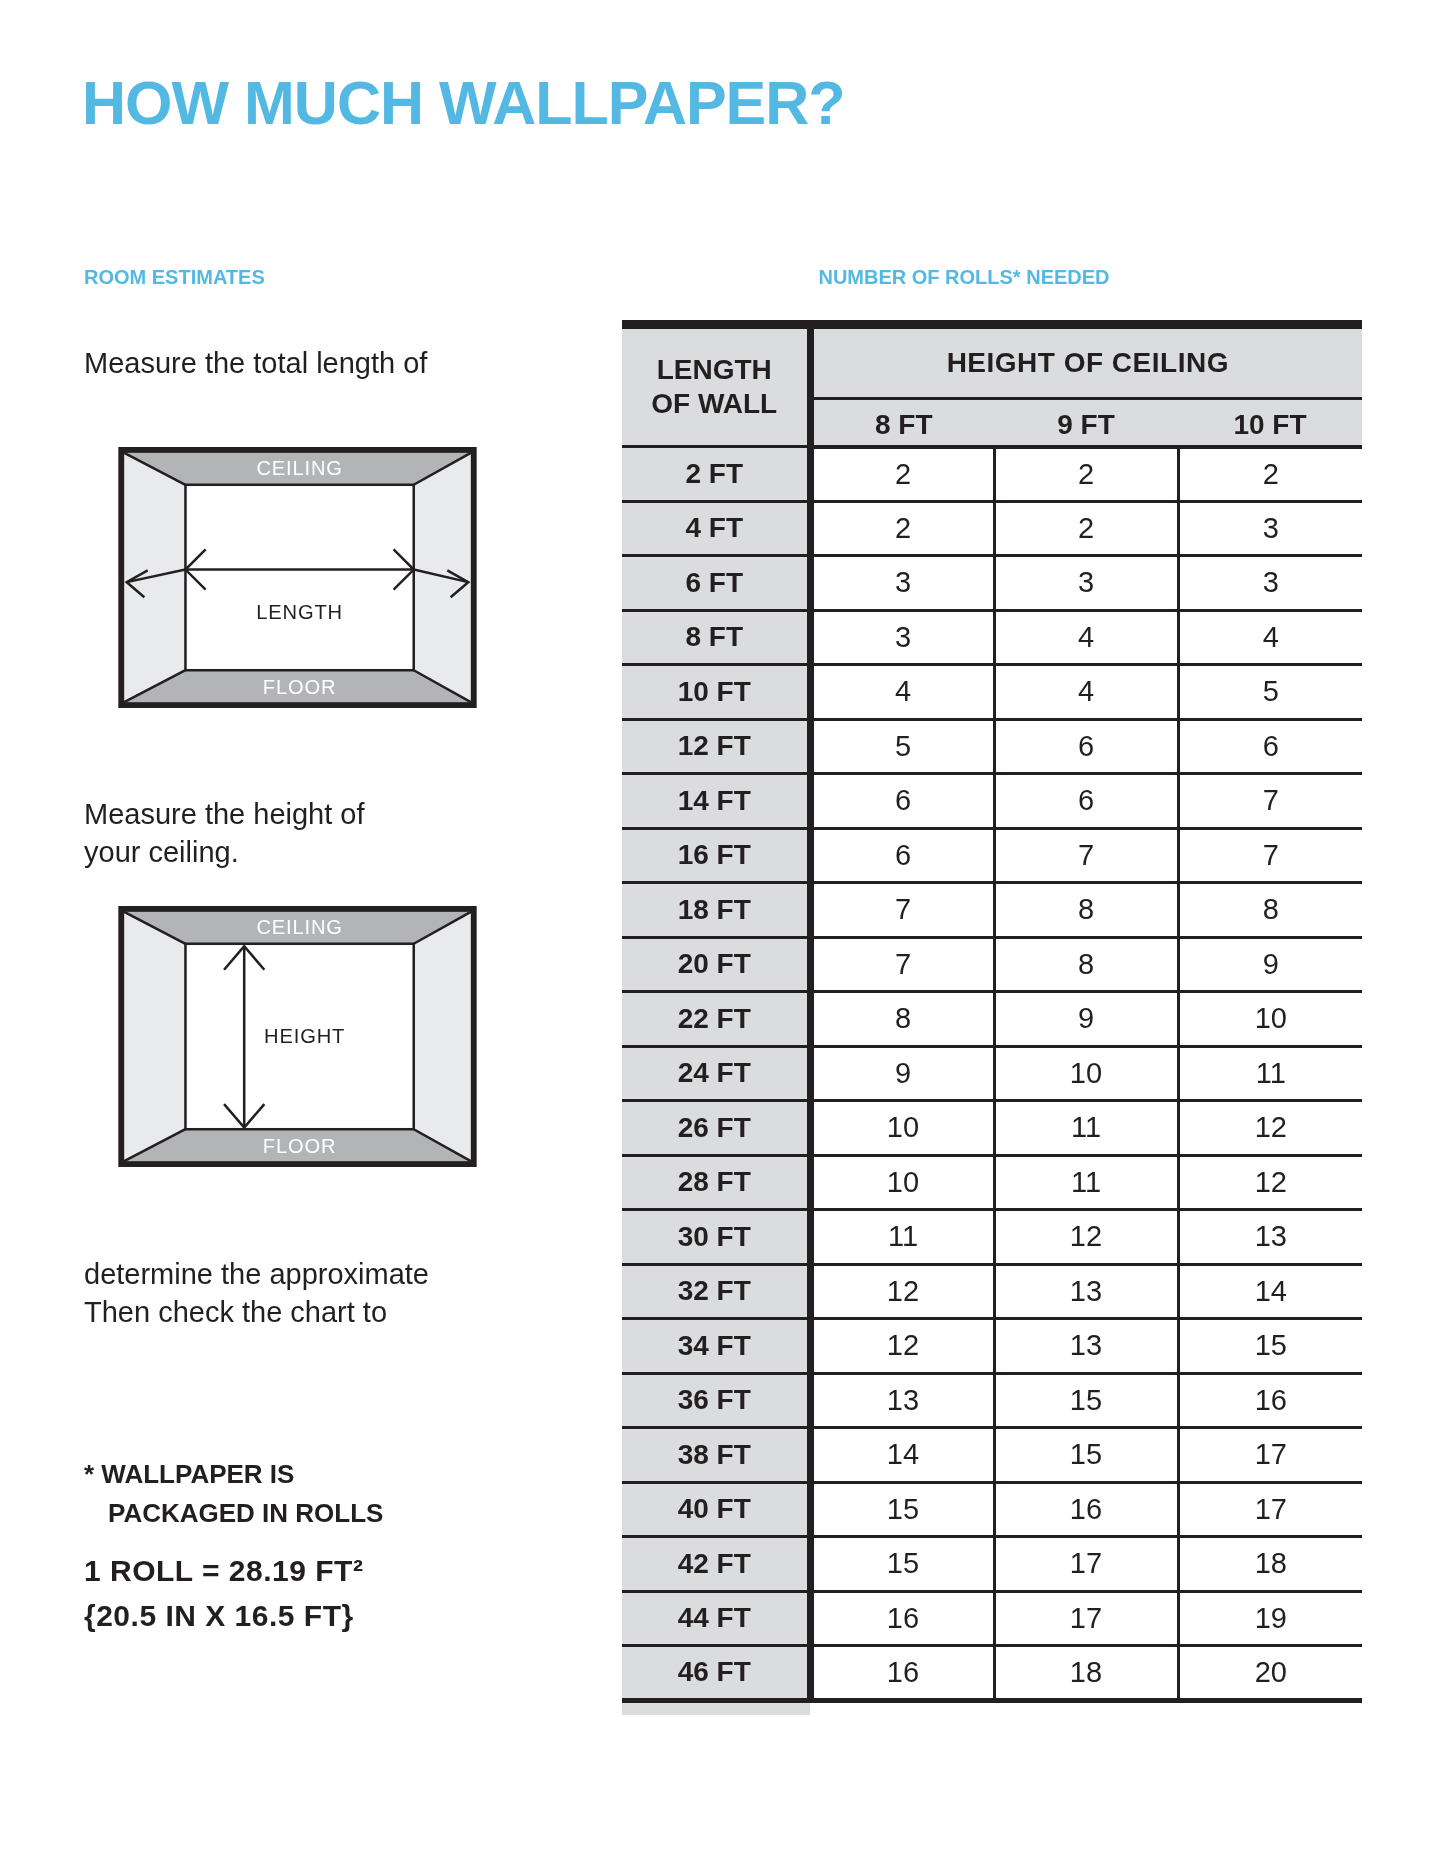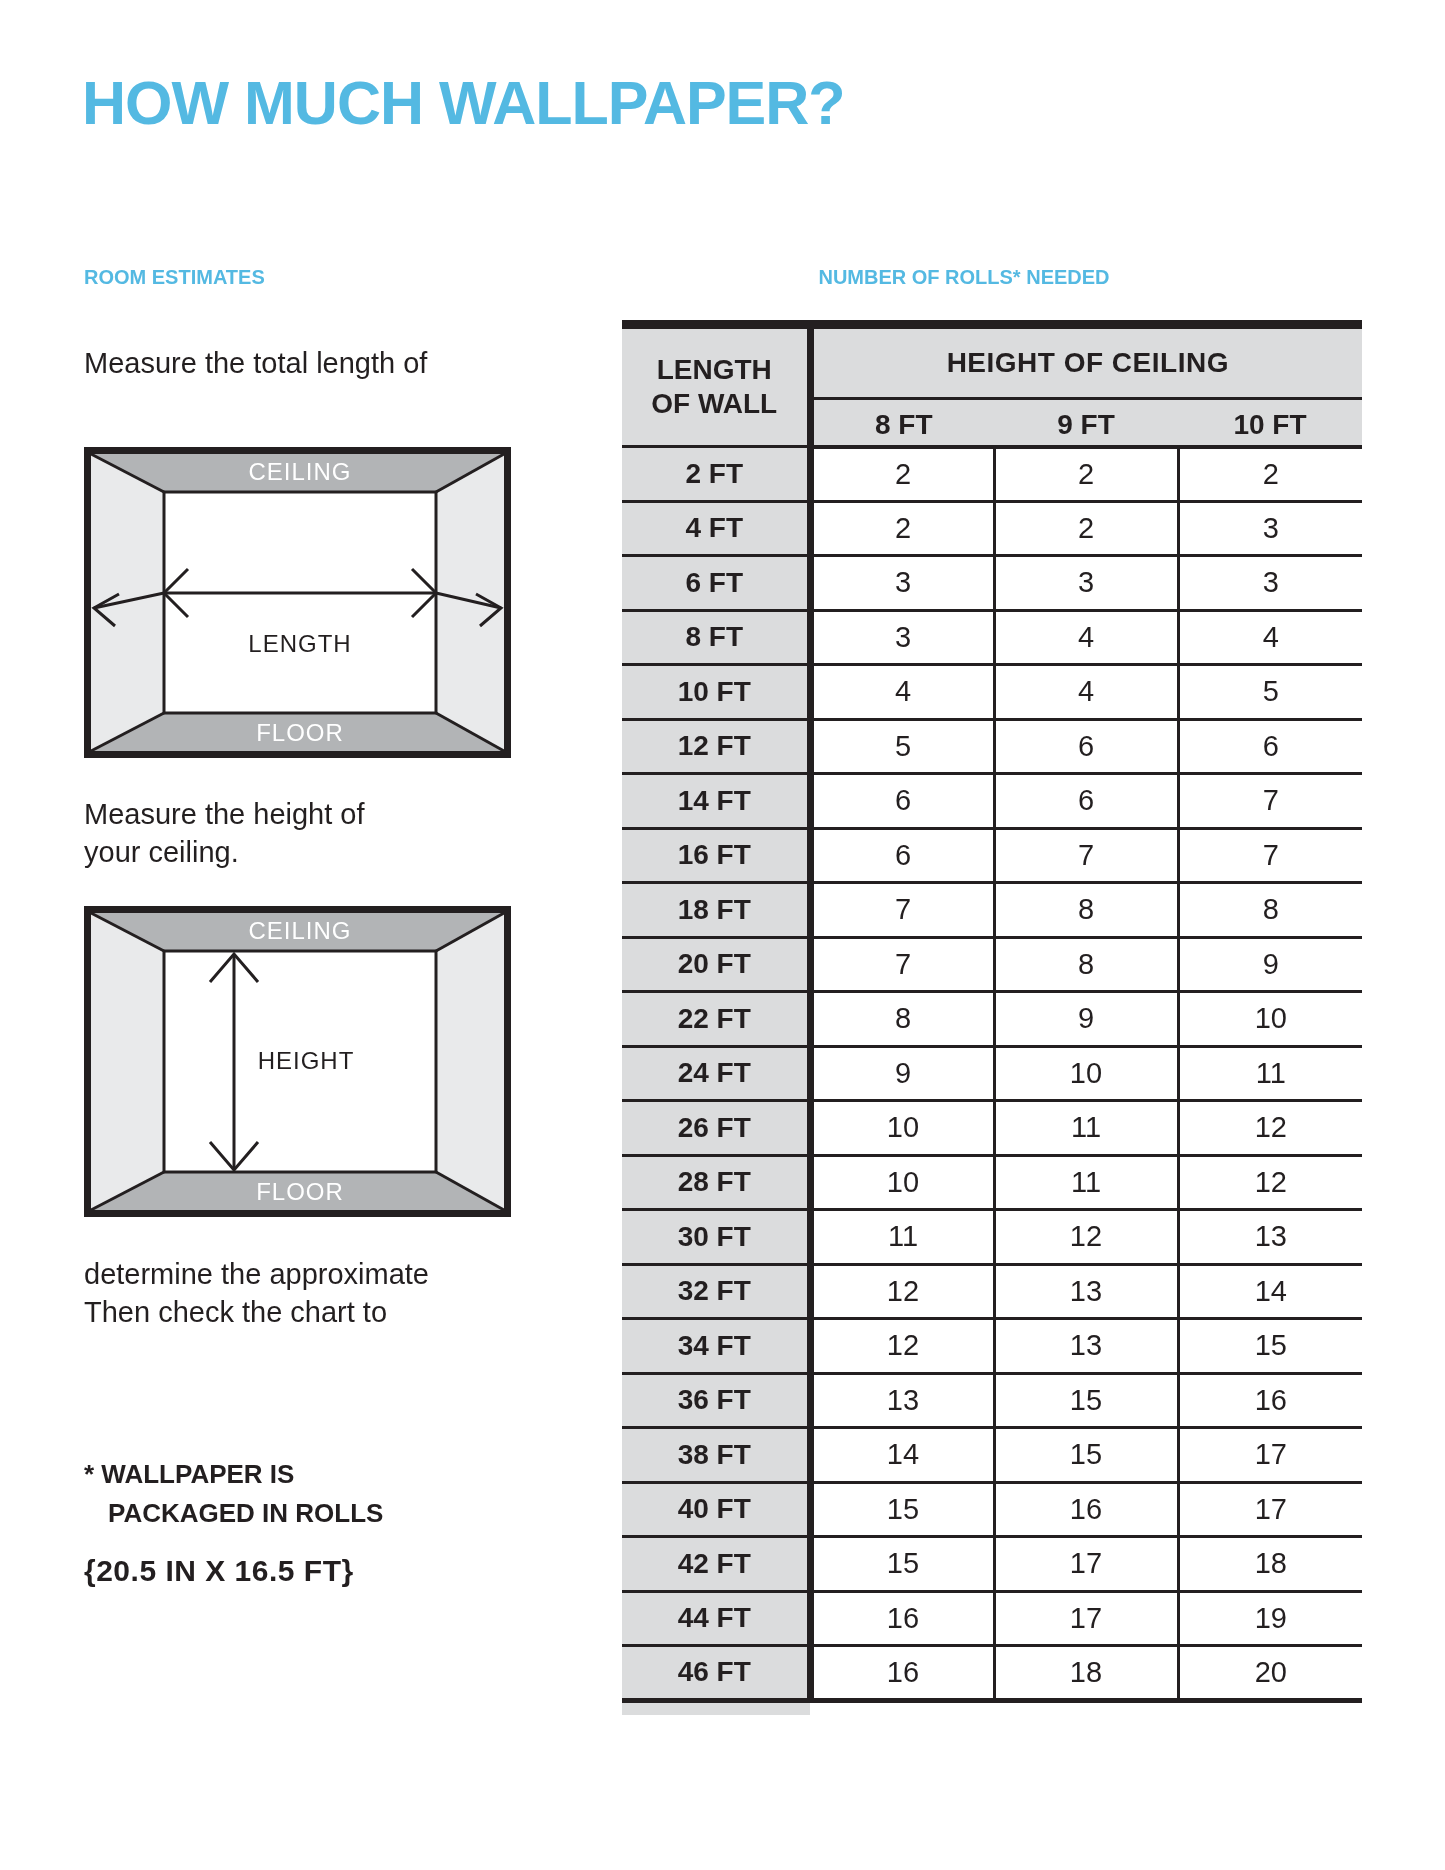--- a/index.html
+++ b/index.html
@@ -33,21 +33,21 @@
   #step2-para{top:795px;}
   #step3-para{top:1255px;}
   .footnote{
     position:absolute;left:84px;top:1455px;font-size:26px;line-height:39px;font-weight:bold;
   }
   .footnote .line2{padding-left:24px;}
   .roll-info{
     position:absolute;left:84px;top:1548px;font-size:30px;line-height:45px;font-weight:bold;
     letter-spacing:0.5px;
   }
-  .diagram{position:absolute;left:84px;width:427px;height:311px;}
+  .diagram{position:absolute;left:84px;width:427px;height:261px;}
   #length-diagram{top:447px;}
   #height-diagram{top:906px;}
   .diagram svg{display:block;width:100%;height:100%;}
   .diagram text{font-family:"Liberation Sans", sans-serif;}
   .diag-room-label{fill:#ffffff;font-size:24px;letter-spacing:1px;}
   .diag-measure-label{fill:var(--ink);font-size:24px;letter-spacing:1px;}
 
   
   .rolls-table-wrap{position:absolute;left:622px;top:320px;}
   table.rolls{
@@ -167,20 +167,21 @@
   <div>determine the approximate</div>
   <div>Then check the chart to</div>
 </div>
 
 <div class="footnote">
   <div>* WALLPAPER IS</div>
   <div class="line2">PACKAGED IN ROLLS</div>
 </div>
 
 <div class="roll-info">
+  <div>1 ROLL = 28.19 FT²</div>
   <div>{20.5 IN X 16.5 FT}</div>
 </div>
 
 <div class="rolls-table-wrap">
   <table class="rolls">
     <colgroup>
         <col class="c1">
         <col class="c2">
         <col class="c3">
         <col class="c4">

